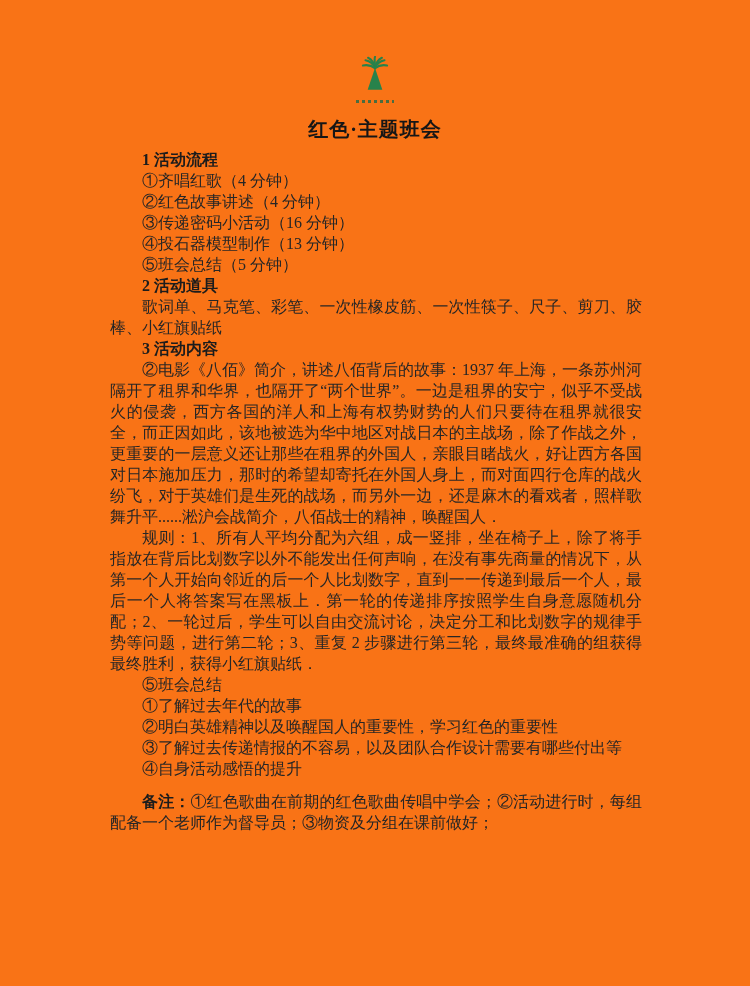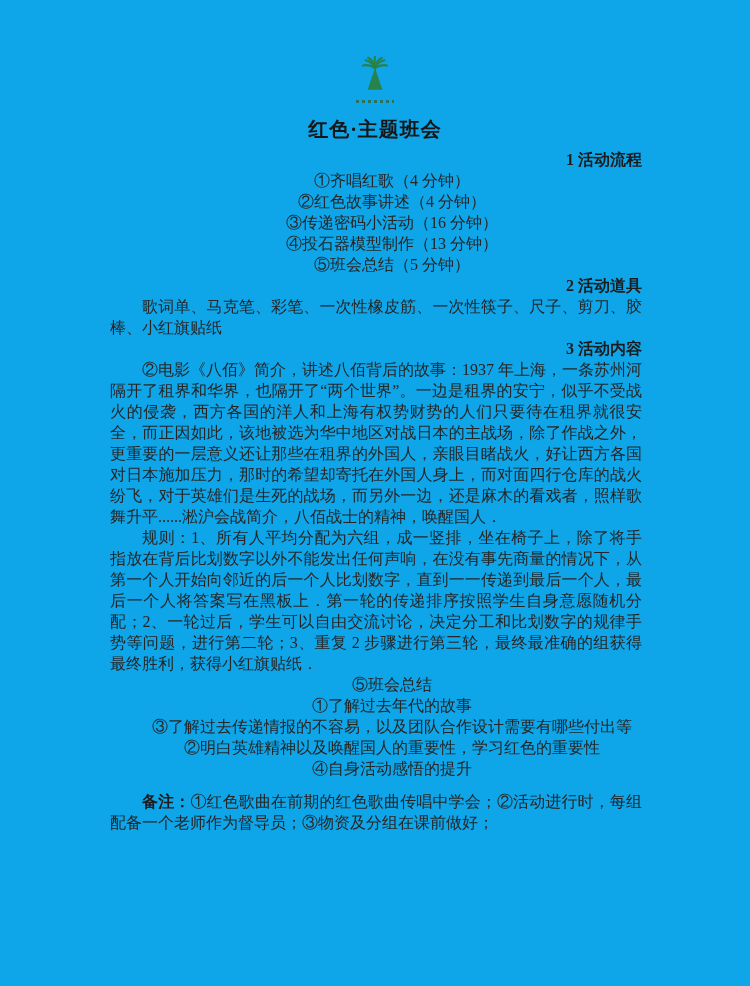--- a/index.html
+++ b/index.html
@@ -4,21 +4,21 @@
 <style>
   html, body {
     margin: 0;
     padding: 0;
     background: #ffffff;
   }
   .page {
     position: relative;
     width: 750px;
     height: 986px;
-    background: #0ea5e9;
+    background: #f97316;
     overflow: hidden;
     font-family: "Liberation Serif", "DejaVu Serif", serif;
     color: #262626;
   }
   .logo-wrap {
     position: absolute;
     top: 56px;
     left: 0;
     width: 100%;
     text-align: center;
@@ -52,24 +52,24 @@
     text-align: justify;
     text-justify: inter-ideograph;
   }
   .content p {
     margin: 0;
     text-indent: 2em;
   }
   .content p.heading {
     font-weight: bold;
     color: #1c1c1c;
-    text-align: right;
+    text-align: left;
   }
   .content p.line {
-    text-align: center;
+    text-align: left;
   }
   .notes-para {
     margin-top: 12px !important;
   }
   .notes-para b {
     color: #1c1c1c;
   }
 </style>
 </head>
 <body>
@@ -105,20 +105,20 @@
 
     <p class="heading">2 活动道具</p>
     <p class="para">歌词单、马克笔、彩笔、一次性橡皮筋、一次性筷子、尺子、剪刀、胶棒、小红旗贴纸</p>
 
     <p class="heading">3 活动内容</p>
     <p class="para">②电影《八佰》简介，讲述八佰背后的故事：1937 年上海，一条苏州河隔开了租界和华界，也隔开了“两个世界”。一边是租界的安宁，似乎不受战火的侵袭，西方各国的洋人和上海有权势财势的人们只要待在租界就很安全，而正因如此，该地被选为华中地区对战日本的主战场，除了作战之外，更重要的一层意义还让那些在租界的外国人，亲眼目睹战火，好让西方各国对日本施加压力，那时的希望却寄托在外国人身上，而对面四行仓库的战火纷飞，对于英雄们是生死的战场，而另外一边，还是麻木的看戏者，照样歌舞升平......淞沪会战简介，八佰战士的精神，唤醒国人．</p>
     <p class="para">规则：1、所有人平均分配为六组，成一竖排，坐在椅子上，除了将手指放在背后比划数字以外不能发出任何声响，在没有事先商量的情况下，从第一个人开始向邻近的后一个人比划数字，直到一一传递到最后一个人，最后一个人将答案写在黑板上．第一轮的传递排序按照学生自身意愿随机分配；2、一轮过后，学生可以自由交流讨论，决定分工和比划数字的规律手势等问题，进行第二轮；3、重复 2 步骤进行第三轮，最终最准确的组获得最终胜利，获得小红旗贴纸．</p>
     <p class="line">⑤班会总结</p>
 
     <p class="line">①了解过去年代的故事</p>
+    <p class="line">②明白英雄精神以及唤醒国人的重要性，学习红色的重要性</p>
     <p class="line">③了解过去传递情报的不容易，以及团队合作设计需要有哪些付出等</p>
-    <p class="line">②明白英雄精神以及唤醒国人的重要性，学习红色的重要性</p>
     <p class="line">④自身活动感悟的提升</p>
 
     <p class="para notes-para"><b>备注：</b><span>①红色歌曲在前期的红色歌曲传唱中学会；②活动进行时，每组配备一个老师作为督导员；③物资及分组在课前做好；</span></p>
 
   </div>
 </div>
 
 </body></html>

